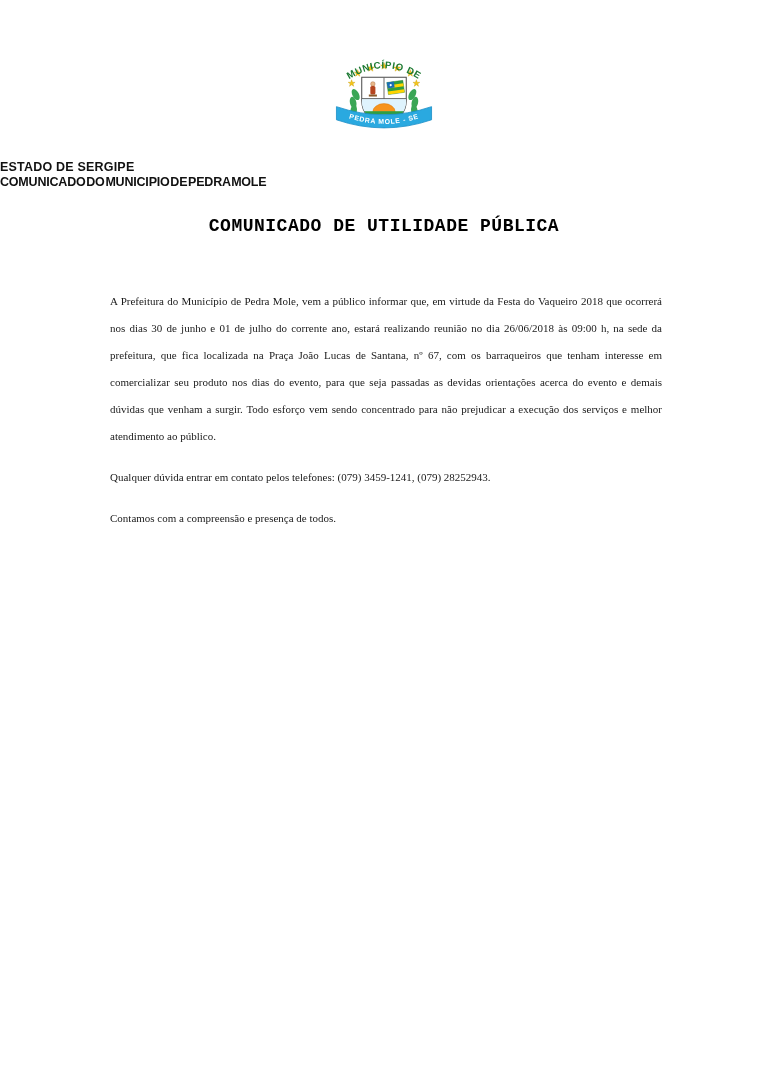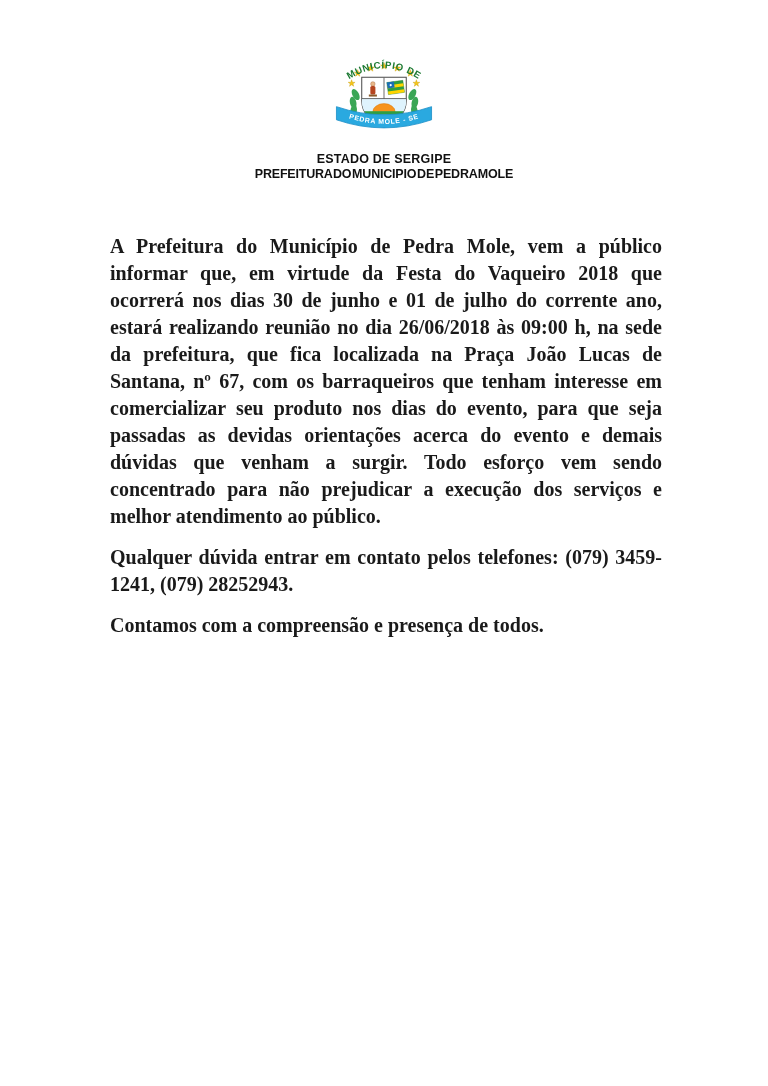--- a/index.html
+++ b/index.html
@@ -14,22 +14,21 @@
     color: #1a1a1a;
     overflow: hidden;
   }
   .logo-wrap {
     width: 112px;
     height: 86px;
     margin: 50px auto 0 auto;
   }
   .logo-wrap svg { display: block; width: 100%; height: 100%; }
   .gov-header {
-    margin-top: 16px;
-    text-align: center;
+    margin-top: 24px;
     font-family: "Liberation Sans", sans-serif;
     font-weight: bold;
     color: #111111;
   }
   .gov-header .line1 {
     font-size: 12.5px;
     letter-spacing: 0.2px;
   }
   .gov-header .line2 {
     font-size: 12.5px;
@@ -41,25 +40,24 @@
     margin-top: 27px;
     text-align: center;
     font-family: "Liberation Mono", "DejaVu Sans Mono", monospace;
     font-weight: bold;
     font-size: 18px;
     letter-spacing: 0.5px;
     color: #000000;
   }
   .body-text {
     margin: 52px 106px 0 110px;
-    font-size: 20px;
+    font-size: 11px;
     line-height: 27px;
     text-align: justify;
     color: #1a1a1a;
-    font-weight: bold;
   }
   .body-text p { margin-bottom: 14px; }
   .body-text p:last-child { margin-bottom: 16px; }
 </style>
 </head>
 <body>
 
 <div class="page">
 
   <div class="logo-wrap">
@@ -134,23 +132,24 @@
         <path d="M8,56 Q55,72 102,56 L102,69 Q55,85 8,69 Z" fill="#2aa9e0" stroke="#1b8ec7" stroke-width="0.8"></path>
         <text font-family="Liberation Sans, sans-serif" font-size="6.8" font-weight="bold" fill="#ffffff" letter-spacing="0.7">
           <textPath href="#ribbonTextPath" startOffset="50%" text-anchor="middle">PEDRA MOLE - SE</textPath>
         </text>
       </g>
     </svg>
   </div>
 
   <div class="gov-header">
     <div class="line1">ESTADO DE SERGIPE</div>
-    <div class="line2">PREFEITURA DO MUNICIPIO DE PEDRA MOLE</div>
+    <div class="line2">COMUNICADO DO MUNICIPIO DE PEDRA MOLE</div>
   </div>
 
+  <div class="doc-title">COMUNICADO DE UTILIDADE PÚBLICA</div>
 
   <div class="body-text">
     <p>A Prefeitura do Município de Pedra Mole, vem a público informar que, em virtude da Festa do Vaqueiro 2018 que ocorrerá nos dias 30 de junho e 01 de julho do corrente ano, estará realizando reunião no dia 26/06/2018 às 09:00 h, na sede da prefeitura, que fica localizada na Praça João Lucas de Santana, nº 67, com os barraqueiros que tenham interesse em comercializar seu produto nos dias do evento, para que seja passadas as devidas orientações acerca do evento e demais dúvidas que venham a surgir. Todo esforço vem sendo concentrado para não prejudicar a execução dos serviços e melhor atendimento ao público.</p>
     <p>Qualquer dúvida entrar em contato pelos telefones: (079) 3459-1241, (079) 28252943.</p>
     <p>Contamos com a compreensão e presença de todos.</p>
   </div>
 
 </div>
 
 </body></html>

